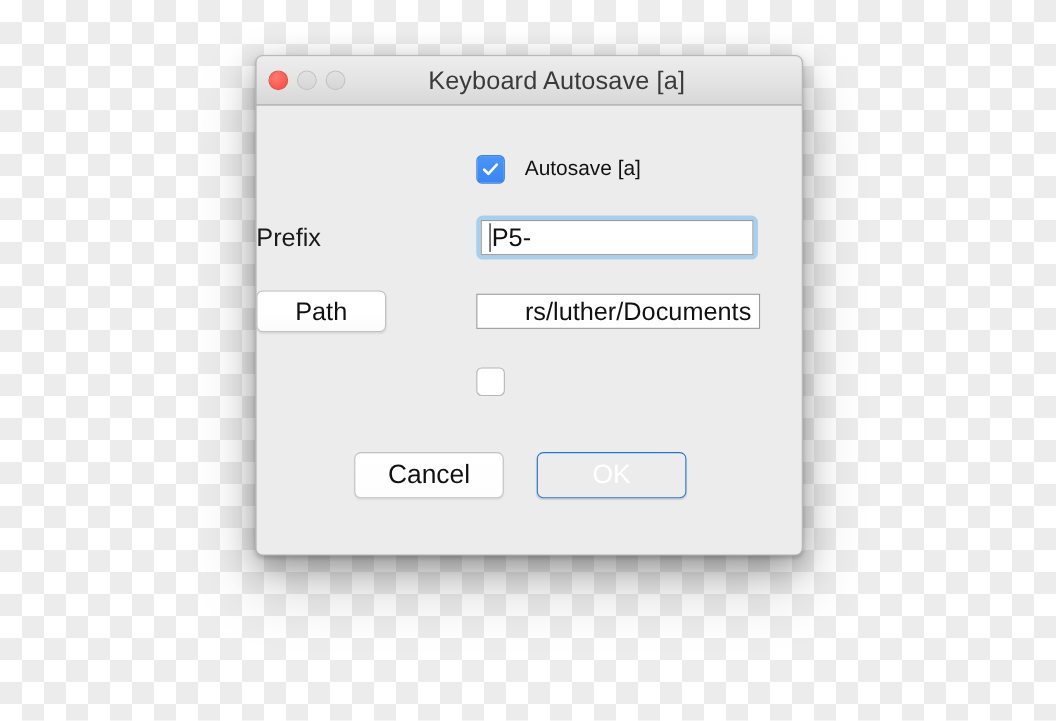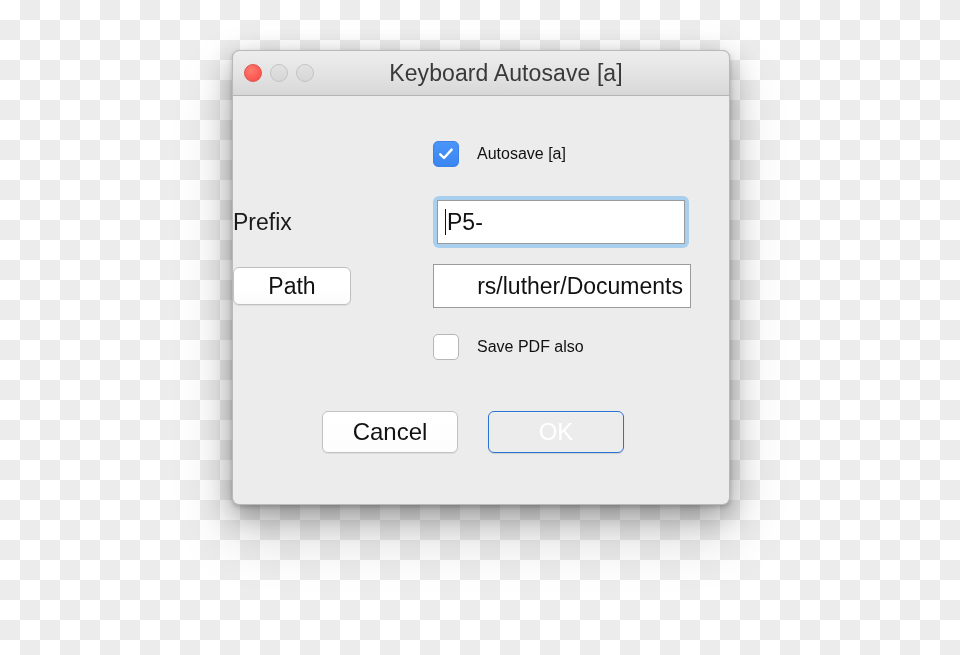--- a/index.html
+++ b/index.html
@@ -129,37 +129,37 @@
   .checkbox.checked {
     background: linear-gradient(to bottom, #4a95f8, #3a85f0);
     border: 1px solid #3a82e8;
   }
   .checkbox.unchecked {
     background: #ffffff;
     border: 1px solid #b6b6b6;
   }
   .checkbox svg { display: block; }
   .cb-label {
-    font-size: 16px;
+    font-size: 19px;
     color: #111111;
     margin-left: 18px;
     white-space: nowrap;
   }
 
   
   .focus-ring {
     border-radius: 6px;
     padding: 4px;
     background: #a8cfee;
     box-sizing: border-box;
     display: inline-block;
   }
   .text-input {
     width: 248px;
-    height: 44px;
+    height: 32px;
     background: #ffffff;
     border: 1px solid #9a9a9a;
     box-sizing: border-box;
     font-size: 23px;
     color: #111111;
     display: flex;
     align-items: center;
     padding-left: 7px;
     overflow: hidden;
     white-space: nowrap;
@@ -283,21 +283,20 @@
         <div class="text-input clipped">
           <span class="clip-inner">rs/luther/Documents</span>
         </div>
       </div>
     </div>
 
     <div class="row row-savepdf">
       <div class="col-label"></div>
       <div class="col-control">
         <div class="checkbox unchecked"></div>
-        <div class="cb-label">Save PDF also</div>
       </div>
     </div>
 
     <div class="buttons">
       <div class="btn btn-cancel">Cancel</div>
       <div class="btn btn-default">OK</div>
     </div>
 
   </div>
 </div>

